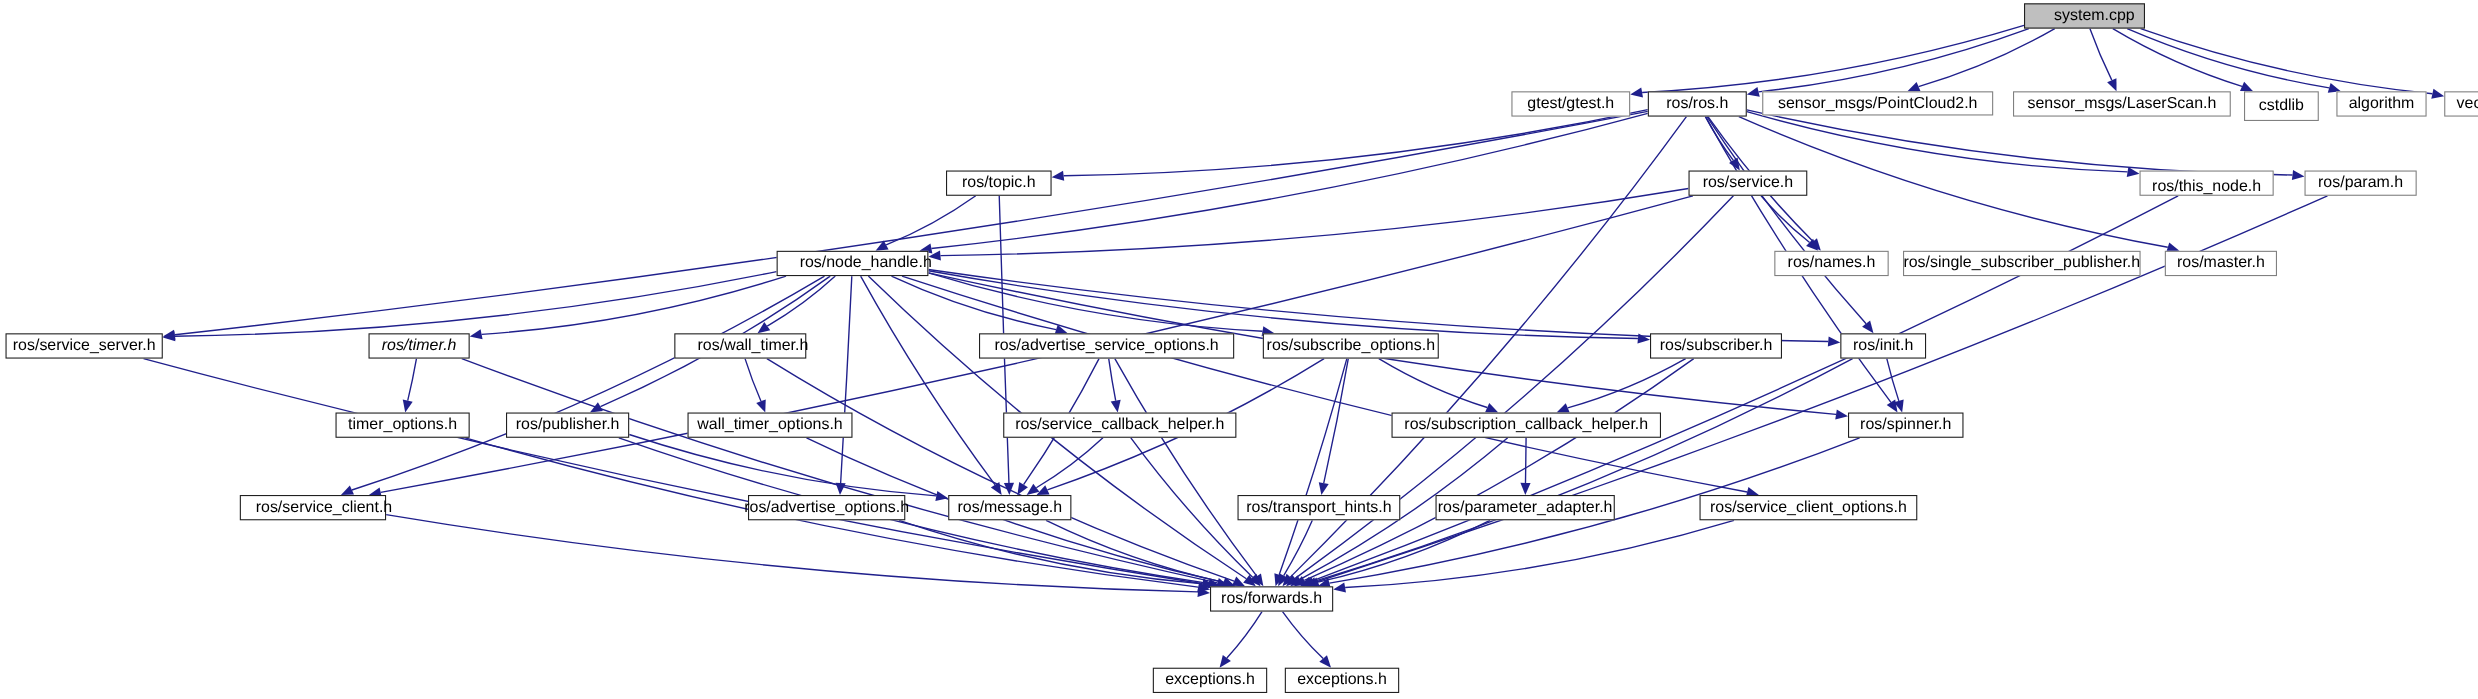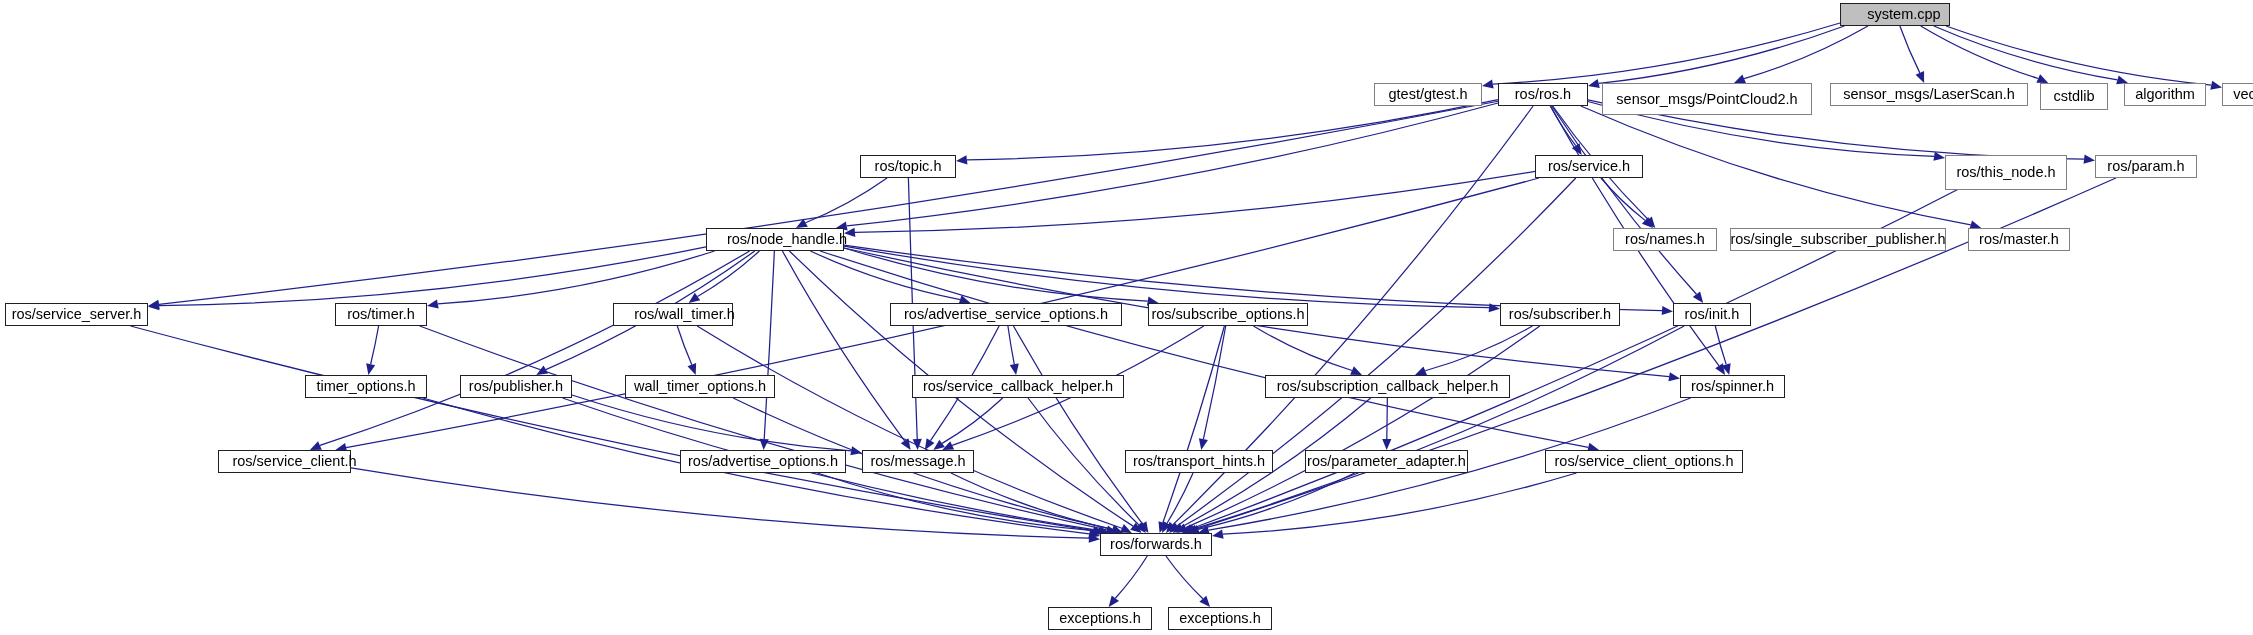--- a/index.html
+++ b/index.html
@@ -168,63 +168,63 @@
   <div id="nodes-layer">
       <div class="node root strong" style="left: 1840px; top: 3px; width: 110px; height: 23px;">
         <span class="node-label">system.cpp</span>
       </div>
       <div class="node" style="left: 1374px; top: 83px; width: 108px; height: 23px;">
         <span class="node-label">gtest/gtest.h</span>
       </div>
       <div class="node strong" style="left: 1498px; top: 83px; width: 90px; height: 23px;">
         <span class="node-label">ros/ros.h</span>
       </div>
-      <div class="node" style="left: 1602px; top: 83px; width: 210px; height: 32px;">
+      <div class="node" style="left: 1602px; top: 83px; width: 210px; height: 22px;">
         <span class="node-label">sensor_msgs/PointCloud2.h</span>
       </div>
       <div class="node" style="left: 1830px; top: 83px; width: 198px; height: 23px;">
         <span class="node-label">sensor_msgs/LaserScan.h</span>
       </div>
       <div class="node" style="left: 2040px; top: 83px; width: 68px; height: 27px;">
         <span class="node-label">cstdlib</span>
       </div>
       <div class="node" style="left: 2124px; top: 83px; width: 82px; height: 23px;">
         <span class="node-label">algorithm</span>
       </div>
       <div class="node" style="left: 2222px; top: 83px; width: 62px; height: 23px;">
         <span class="node-label">vector</span>
       </div>
       <div class="node strong" style="left: 860px; top: 155px; width: 96px; height: 23px;">
         <span class="node-label">ros/topic.h</span>
       </div>
       <div class="node strong" style="left: 1535px; top: 155px; width: 108px; height: 23px;">
         <span class="node-label">ros/service.h</span>
       </div>
-      <div class="node" style="left: 1945px; top: 155px; width: 122px; height: 35px;">
+      <div class="node" style="left: 1945px; top: 155px; width: 122px; height: 23px; align-items: flex-end;">
         <span class="node-label">ros/this_node.h</span>
       </div>
       <div class="node" style="left: 2095px; top: 155px; width: 102px; height: 23px;">
         <span class="node-label">ros/param.h</span>
       </div>
       <div class="node strong" style="left: 706px; top: 228px; width: 138px; height: 23px; padding-left: 24px;">
         <span class="node-label">ros/node_handle.h</span>
       </div>
       <div class="node" style="left: 1613px; top: 228px; width: 104px; height: 23px;">
         <span class="node-label">ros/names.h</span>
       </div>
       <div class="node" style="left: 1730px; top: 228px; width: 216px; height: 23px;">
         <span class="node-label">ros/single_subscriber_publisher.h</span>
       </div>
       <div class="node" style="left: 1968px; top: 228px; width: 102px; height: 23px;">
         <span class="node-label">ros/master.h</span>
       </div>
       <div class="node strong" style="left: 5px; top: 303px; width: 143px; height: 23px;">
         <span class="node-label">ros/service_server.h</span>
       </div>
-      <div class="node strong" style="left: 335px; top: 303px; width: 92px; height: 23px;">
+      <div class="node strong" style="left: 335px; top: 303px; width: 92px; height: 23px; font-style: italic;">
         <span class="node-label">ros/timer.h</span>
       </div>
       <div class="node strong" style="left: 613px; top: 303px; width: 120px; height: 23px; padding-left: 23px;">
         <span class="node-label">ros/wall_timer.h</span>
       </div>
       <div class="node strong" style="left: 890px; top: 303px; width: 232px; height: 23px;">
         <span class="node-label">ros/advertise_service_options.h</span>
       </div>
       <div class="node strong" style="left: 1148px; top: 303px; width: 160px; height: 23px;">
         <span class="node-label">ros/subscribe_options.h</span>
@@ -249,21 +249,21 @@
       </div>
       <div class="node strong" style="left: 1265px; top: 375px; width: 245px; height: 23px;">
         <span class="node-label">ros/subscription_callback_helper.h</span>
       </div>
       <div class="node strong" style="left: 1680px; top: 375px; width: 105px; height: 23px;">
         <span class="node-label">ros/spinner.h</span>
       </div>
       <div class="node strong" style="left: 218px; top: 450px; width: 133px; height: 23px; padding-left: 20px;">
         <span class="node-label">ros/service_client.h</span>
       </div>
-      <div class="node strong" style="left: 680px; top: 450px; width: 166px; height: 23px;">
+      <div class="node strong" style="left: 680px; top: 450px; width: 143px; height: 23px;">
         <span class="node-label">ros/advertise_options.h</span>
       </div>
       <div class="node strong" style="left: 862px; top: 450px; width: 112px; height: 23px;">
         <span class="node-label">ros/message.h</span>
       </div>
       <div class="node strong" style="left: 1125px; top: 450px; width: 148px; height: 23px;">
         <span class="node-label">ros/transport_hints.h</span>
       </div>
       <div class="node strong" style="left: 1305px; top: 450px; width: 163px; height: 23px;">
         <span class="node-label">ros/parameter_adapter.h</span>

